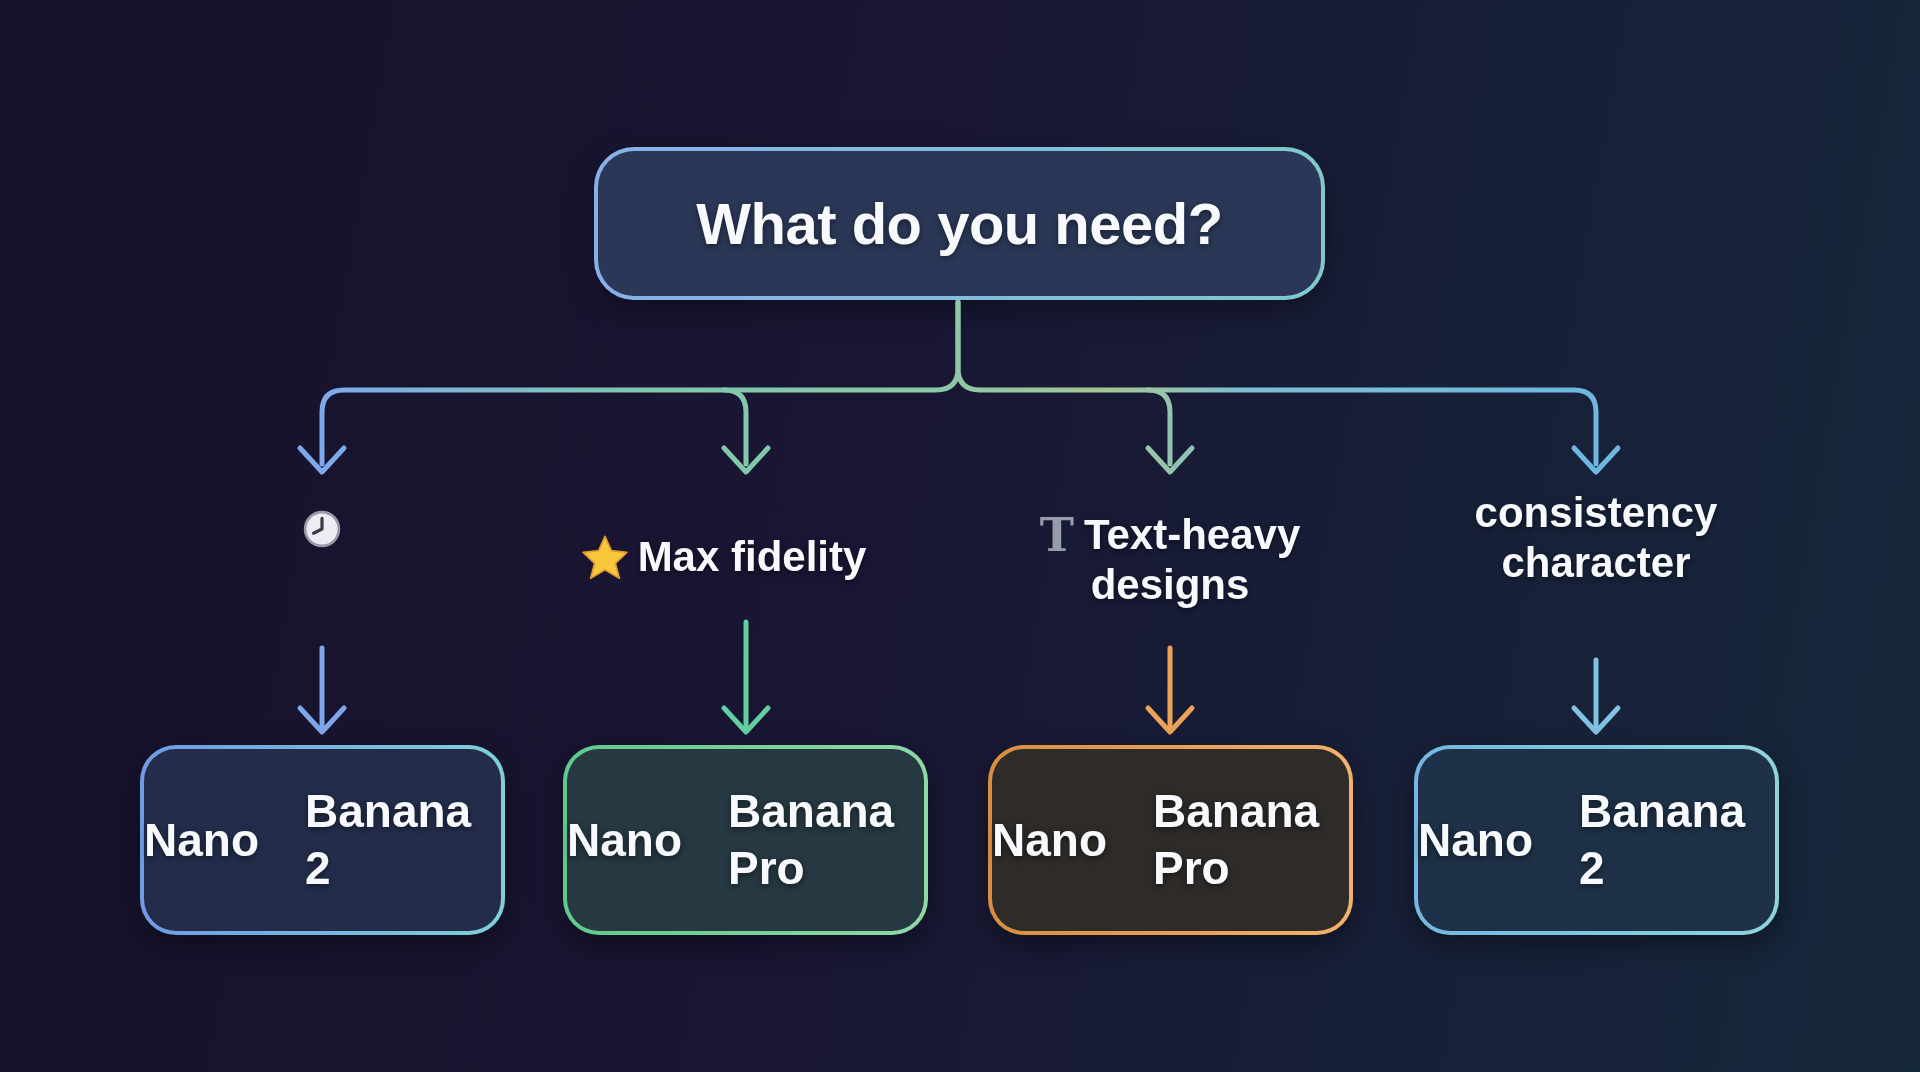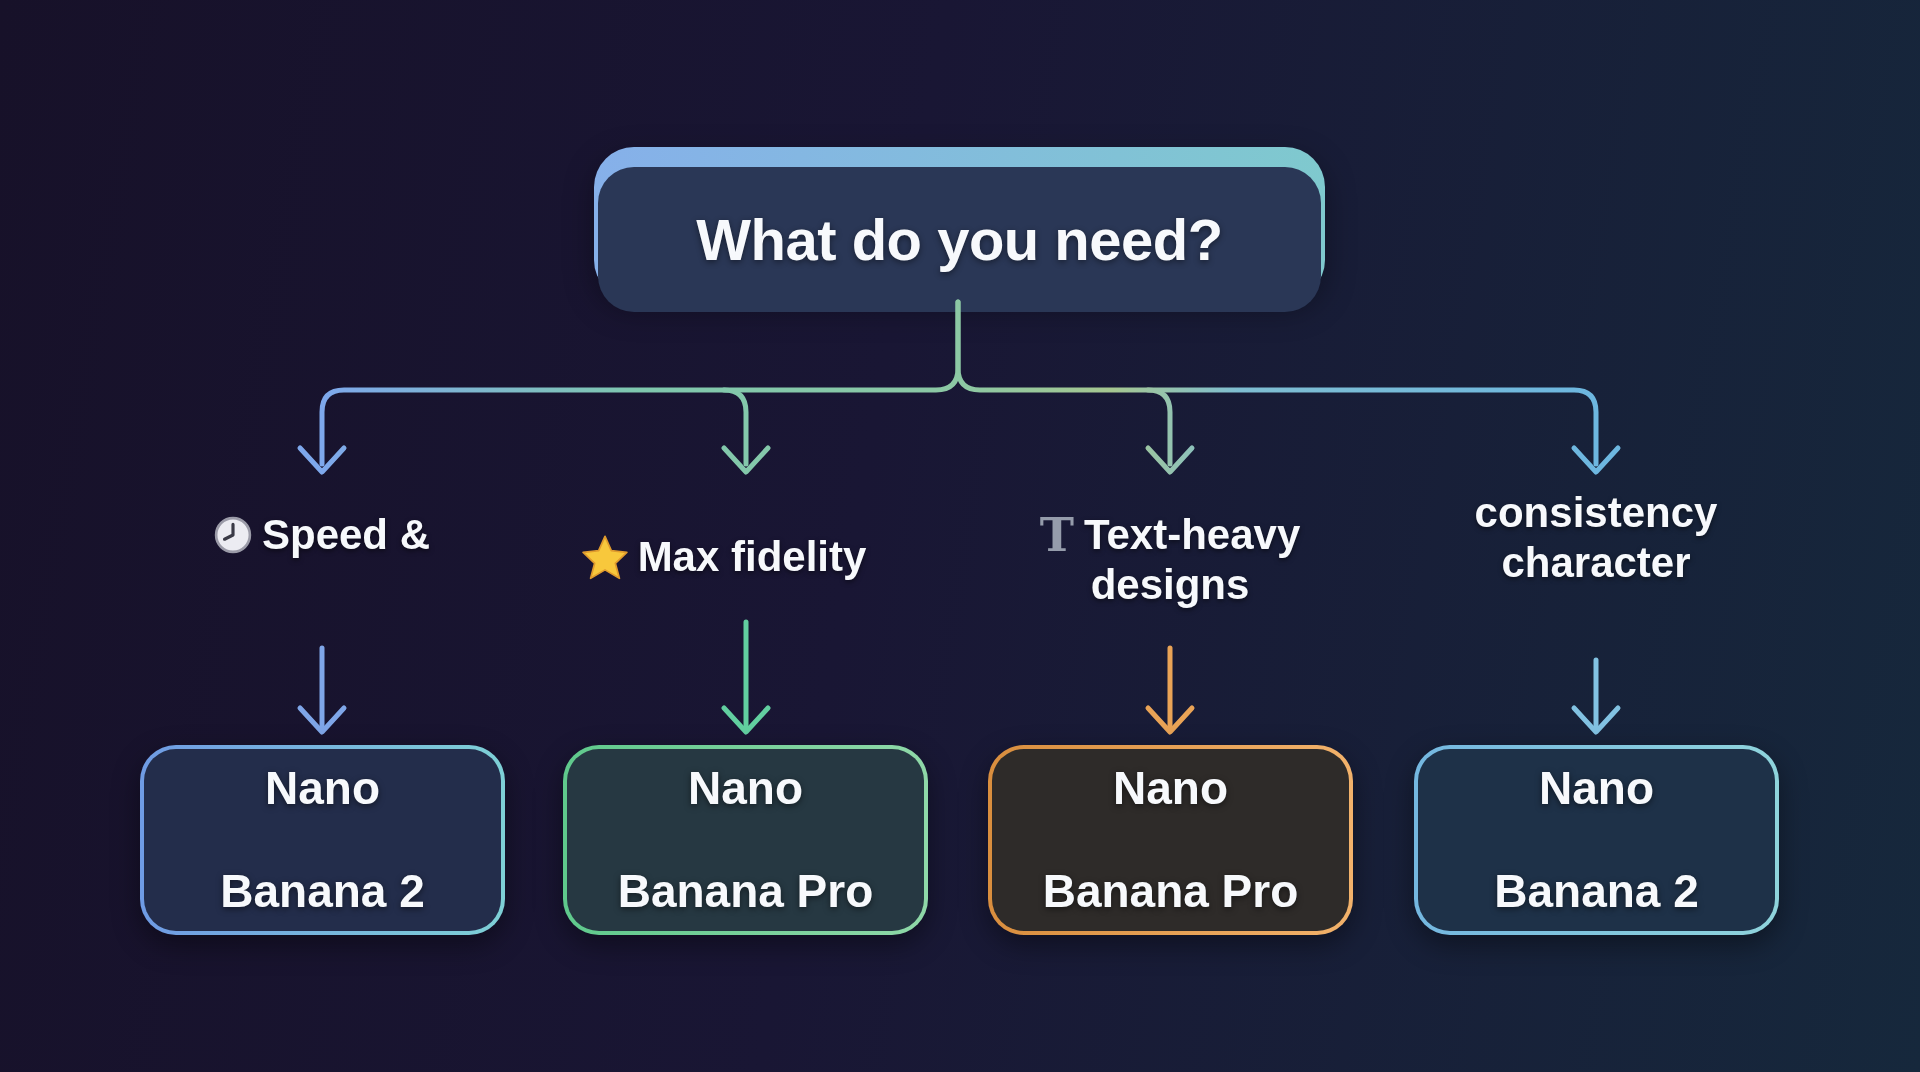--- a/index.html
+++ b/index.html
@@ -21,21 +21,21 @@
     border-radius: 40px;
     padding: 4px;
     box-sizing: border-box;
     background: linear-gradient(90deg, var(--title-border-start), var(--title-border-end));
     box-shadow: 0 10px 30px rgba(0,0,0,0.35);
   }
   .title-inner {
     width: 100%; height: 100%;
     border-radius: 36px;
     background: var(--title-fill);
-    display: flex; align-items: center; justify-content: center; margin-top: 16px;
+    display: flex; align-items: center; justify-content: center;
   }
   .title-text {
     color: var(--text-color);
     font-size: 58px; font-weight: 700; letter-spacing: -0.5px;
     text-shadow: 0 2px 6px rgba(0,0,0,0.45);
   }
   
   svg.connector {
     position: absolute; left: 0; top: 0;
     width: 1920px; height: 1072px;
@@ -62,21 +62,21 @@
     position: absolute;
     top: 745px; width: 365px; height: 190px;
     border-radius: 36px;
     padding: 4px;
     box-sizing: border-box;
     box-shadow: 0 10px 28px rgba(0,0,0,0.4);
   }
   .result-inner {
     width: 100%; height: 100%;
     border-radius: 32px;
-    display: flex; flex-direction: column; align-items: center; justify-content: center; gap: 46px;
+    display: flex; flex-direction: row; align-items: center; justify-content: center; gap: 46px;
   }
   .result-line {
     color: var(--text-color);
     font-size: 46px; font-weight: 700; line-height: 57px;
     text-shadow: 0 2px 6px rgba(0,0,0,0.5);
   }
 </style>
 </head>
 <body>
 
@@ -127,21 +127,20 @@
   </svg>
 
   <div class="branch-label" style="left:152px; top:510px; width:340px;">
     <div class="label-line">
       <span class="icon">
         <svg width="38" height="38" viewBox="0 0 36 36">
           <circle cx="18" cy="18" r="16" fill="#ececf2" stroke="#9b9ba8" stroke-width="2.5"></circle>
           <path d="M18 8 L18 18 L10 22" stroke="#3a3a46" stroke-width="3" fill="none" stroke-linecap="round" stroke-linejoin="round"></path>
         </svg>
       </span>
-      <span>Speed &amp;</span>
     </div>
   </div>
 
   <div class="branch-label" style="left:544px; top:532px; width:360px;">
     <div class="label-line">
       <span class="icon">
         <svg width="46" height="46" viewBox="0 0 40 40">
           <path d="M20 2 L25.5 14.5 L39 16 L29 25.5 L32.5 38.5 L20 31.2 L7.5 38.5 L11 25.5 L1 16 L14.5 14.5 Z" fill="#f8c83c" stroke="#e09b2d" stroke-width="1.5" stroke-linejoin="round"></path>
         </svg>
       </span>

